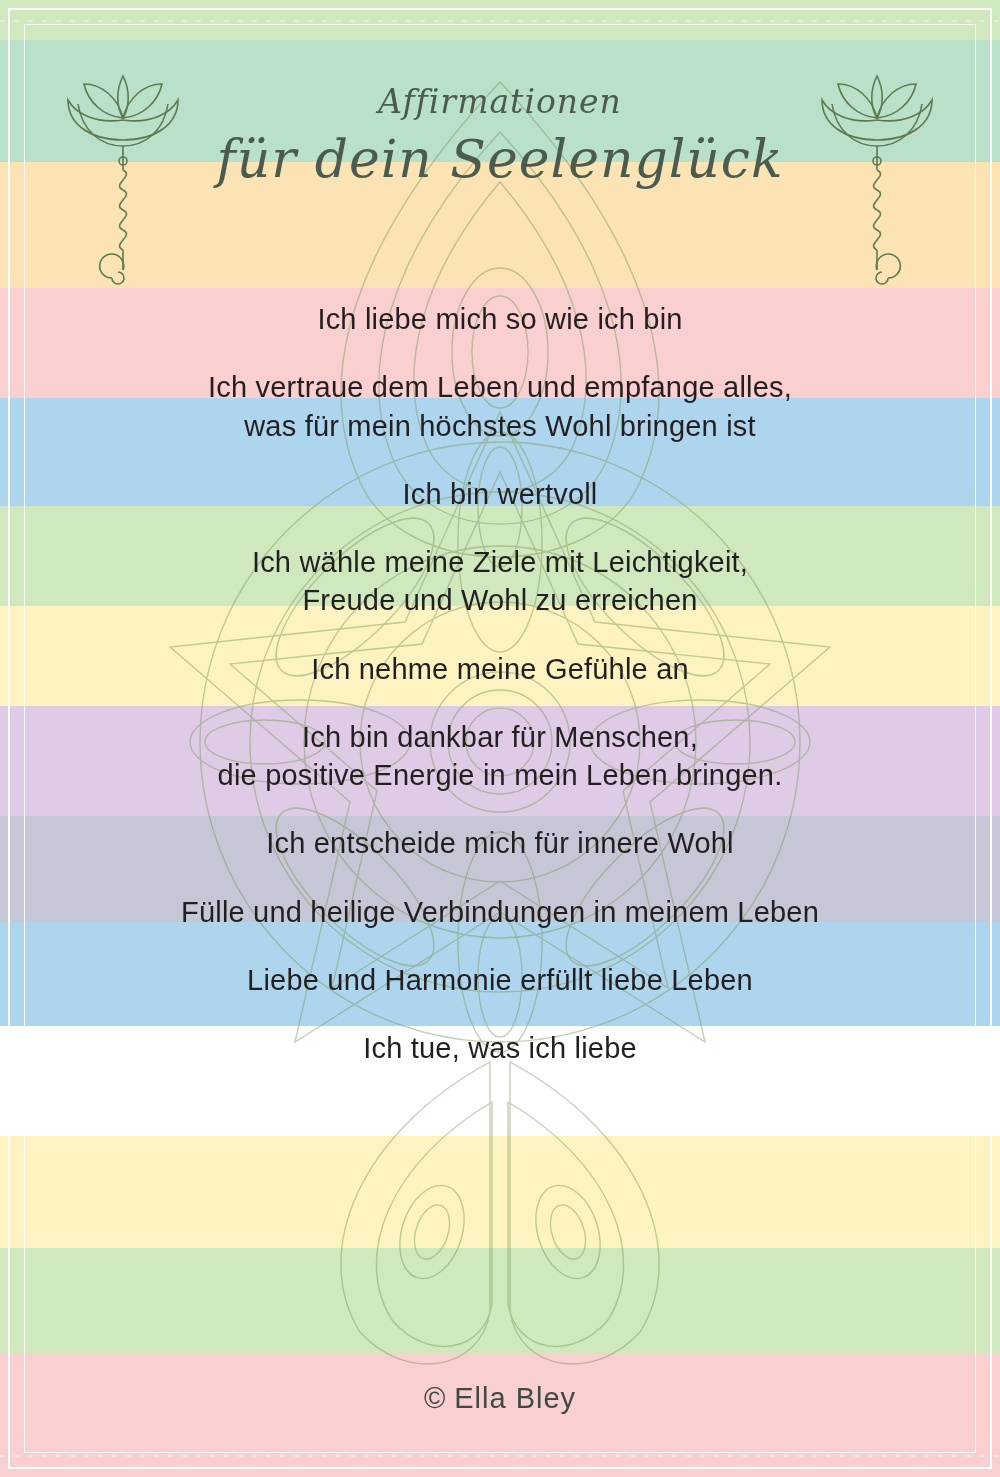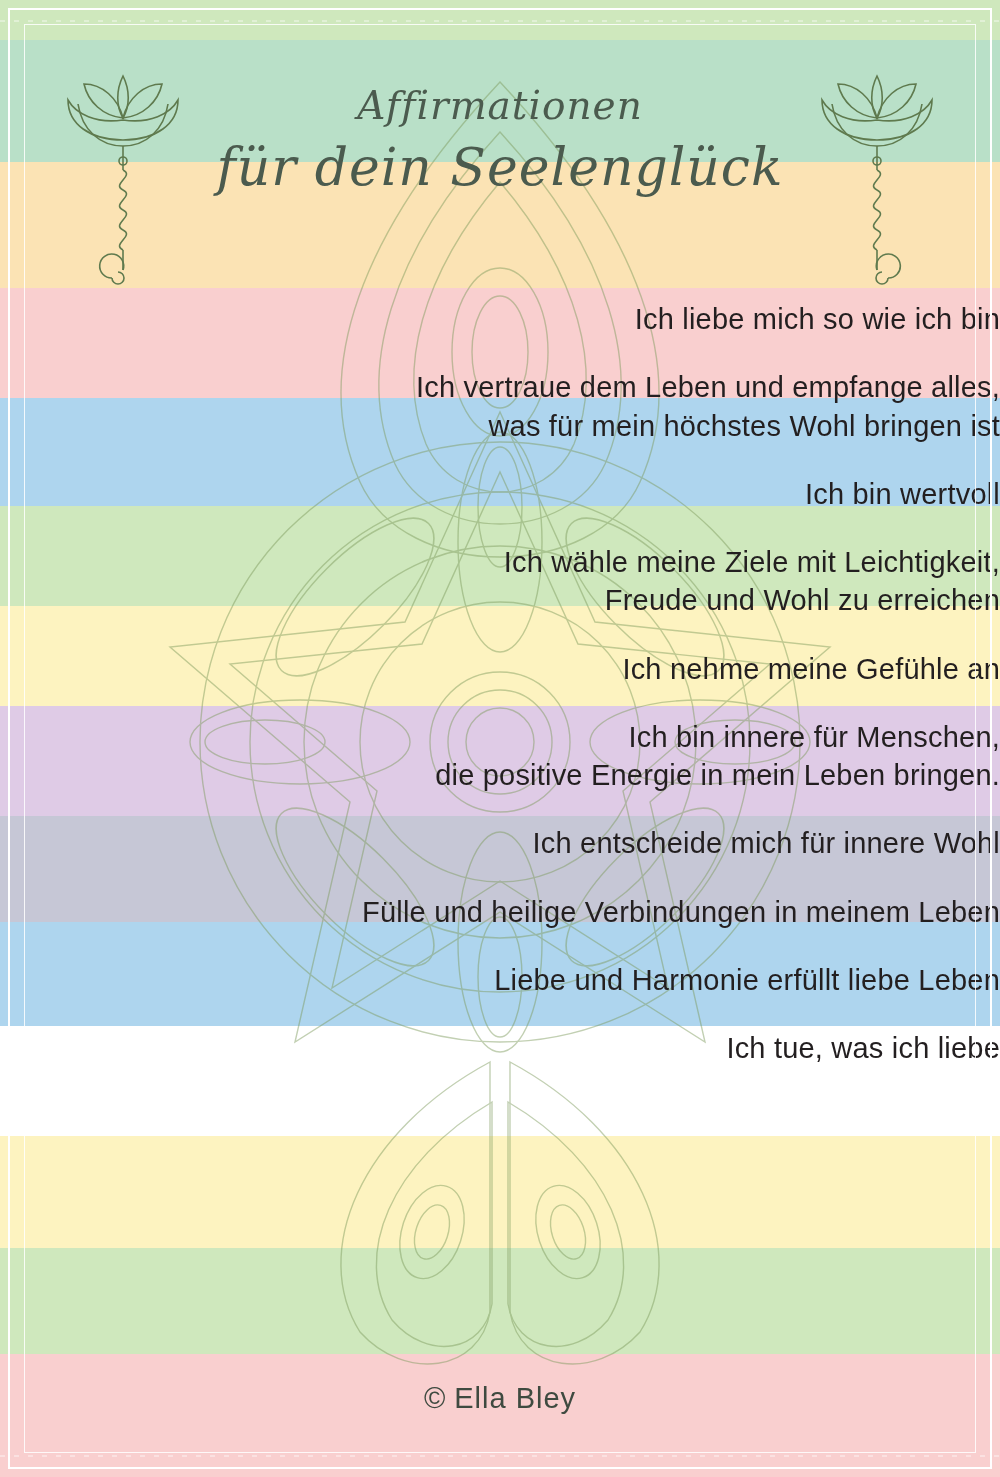--- a/index.html
+++ b/index.html
@@ -94,39 +94,38 @@
     top: 82px;
     left: 0;
     width: 100%;
     color: #4b5b4e;
     font-family: "DejaVu Serif", serif;
     font-style: italic;
     line-height: 1.22;
   }
   .title-line1 {
     display: block;
-    font-size: 39px;
+    font-size: 33px;
     letter-spacing: 1px;
   }
   .title-line2 {
     display: block;
     font-size: 52px;
     letter-spacing: 1px;
     margin-top: 6px;
   }
 
   .affirmations {
     position: absolute;
     top: 300px;
     left: 0;
     width: 100%;
     padding: 0;
     margin: 0;
     list-style: none;
-    text-align: right;
   }
   .aff {
     font-size: 29px;
     line-height: 1.32;
     color: #231f20;
     margin: 0 0 30px 0;
     letter-spacing: 0.2px;
     font-family: "Liberation Sans", sans-serif;
   }
   .aff .l {
@@ -271,21 +270,21 @@
           <span class="l">Ich bin wertvoll</span>
         </li>
         <li class="aff">
           <span class="l">Ich wähle meine Ziele mit Leichtigkeit,</span>
           <span class="l">Freude und Wohl zu erreichen</span>
         </li>
         <li class="aff">
           <span class="l">Ich nehme meine Gefühle an</span>
         </li>
         <li class="aff">
-          <span class="l">Ich bin innere für Menschen,</span>
+          <span class="l">Ich bin dankbar für Menschen,</span>
           <span class="l">die positive Energie in mein Leben bringen.</span>
         </li>
         <li class="aff">
           <span class="l">Ich entscheide mich für innere Wohl</span>
         </li>
         <li class="aff">
           <span class="l">Fülle und heilige Verbindungen in meinem Leben</span>
         </li>
         <li class="aff">
           <span class="l">Liebe und Harmonie erfüllt liebe Leben</span>

